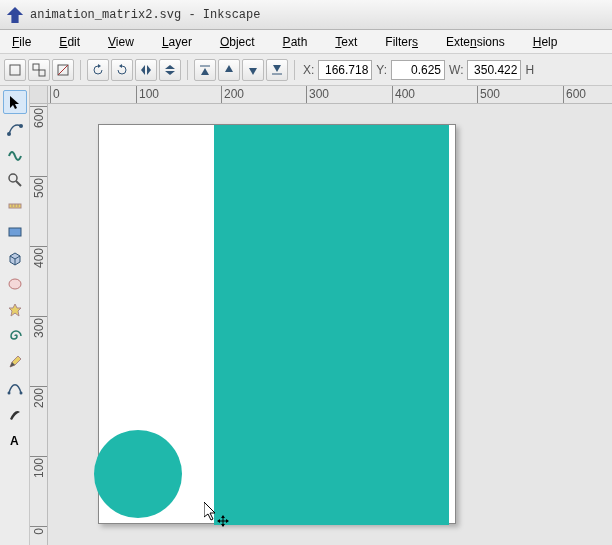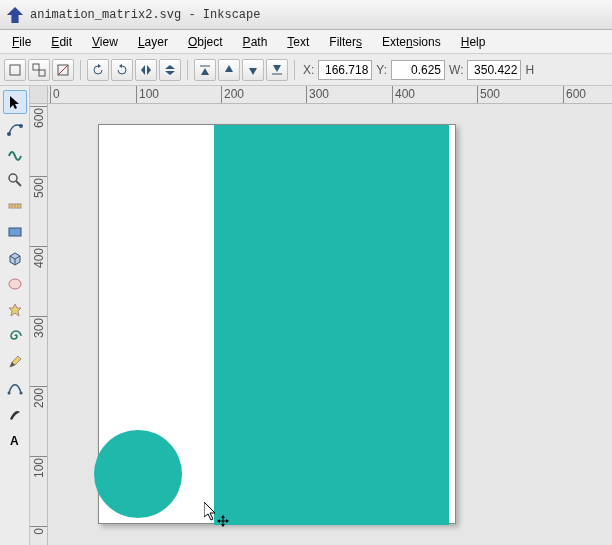--- a/index.html
+++ b/index.html
@@ -1,20 +1,20 @@
 <!DOCTYPE html>
 <html><head>
 <meta charset="utf-8">
 <style>
   * { box-sizing: border-box; margin: 0; padding: 0; font-family: "Segoe UI", Tahoma, sans-serif; font-size: 12px; }
   body { width: 612px; height: 545px; background: #ececec; overflow: hidden; }
   .titlebar { height: 30px; background: linear-gradient(#f7f7f7,#e1e1e1); display: flex; align-items: center; padding: 0 6px; border-bottom: 1px solid #b5b5b5; }
   .titlebar .appicon { width: 18px; height: 18px; margin-right: 6px; }
   .titlebar .title { color: #333; font-family: Liberation Mono, monospace; }
-  .menubar { height: 24px; background: #f3f3f3; display: flex; align-items: center; padding: 0 6px; gap: 8px; border-bottom: 1px solid #d0d0d0; }
+  .menubar { height: 24px; background: #f3f3f3; display: flex; align-items: center; padding: 0 6px; gap: 16px; border-bottom: 1px solid #d0d0d0; }
   .menubar .menu-item { padding: 2px 6px; cursor: default; }
   .menubar .menu-item .ul { text-decoration: underline; }
   .toolbar { height: 32px; background: #ececec; display: flex; align-items: center; padding: 0 4px; gap: 2px; border-bottom: 1px solid #c8c8c8; }
   .tb-btn { width: 22px; height: 22px; border: 1px solid #bcbcbc; background: linear-gradient(#fdfdfd,#e7e7e7); border-radius: 2px; display: flex; align-items: center; justify-content: center; cursor: default; }
   .tb-sep { width: 1px; height: 20px; background: #c0c0c0; margin: 0 4px; }
   .tb-label { color: #555; margin: 0 2px; }
   .tb-input { width: 54px; height: 20px; border: 1px solid #aaa; background: #fff; padding: 0 3px; text-align: right; }
   .workspace { display: flex; height: calc(545px - 30px - 24px - 32px); }
   .toolbox { width: 30px; background: #ececec; border-right: 1px solid #c8c8c8; display: flex; flex-direction: column; align-items: center; padding-top: 4px; gap: 2px; }
   .tool { width: 24px; height: 24px; border: 1px solid transparent; display: flex; align-items: center; justify-content: center; cursor: default; border-radius: 2px; }

